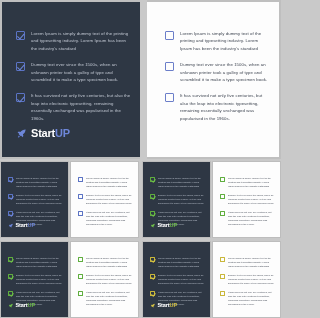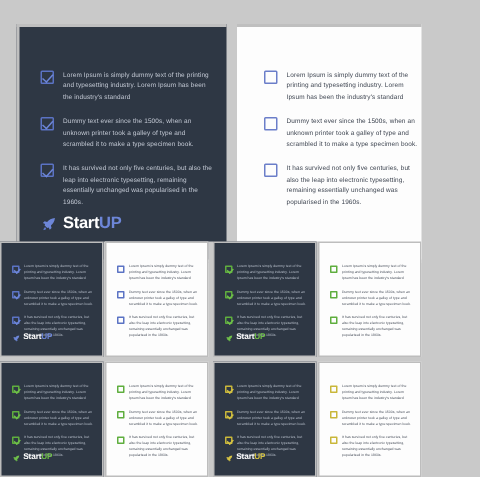--- a/index.html
+++ b/index.html
@@ -6,23 +6,22 @@
   body{
     width:281px;height:318px;
     background:#c9c9c9;
     font-family:"Liberation Sans", sans-serif;
     overflow:hidden;
   }
   .page{position:relative;width:281px;height:318px;box-sizing:border-box;}
 
   
   .hero{
-    position:absolute;left:0;top:16px;width:281px;height:159px;
+    position:absolute;left:0;top:0;width:281px;height:159px;
     display:flex;
-    margin-left:11px;
   }
   .hero-cell{position:relative;height:159px;box-sizing:border-box;}
   .hero-left{width:140px;background:#2e3744;border-left:2px solid #bfbfbf;border-top:2px solid #bfbfbf;border-bottom:2px solid #bfbfbf;}
   .hero-gap{width:7px;background:#c9c9c9;}
   .hero-right{width:134px;background:#fdfdfd;border-right:2px solid #bfbfbf;border-top:2px solid #bfbfbf;border-bottom:2px solid #bfbfbf;}
 
   
   .blist{position:absolute;left:14px;right:8px;top:28px;}
   .hero-right .blist{left:18px;right:10px;}
   .brow{display:flex;align-items:flex-start;margin-bottom:9px;}

